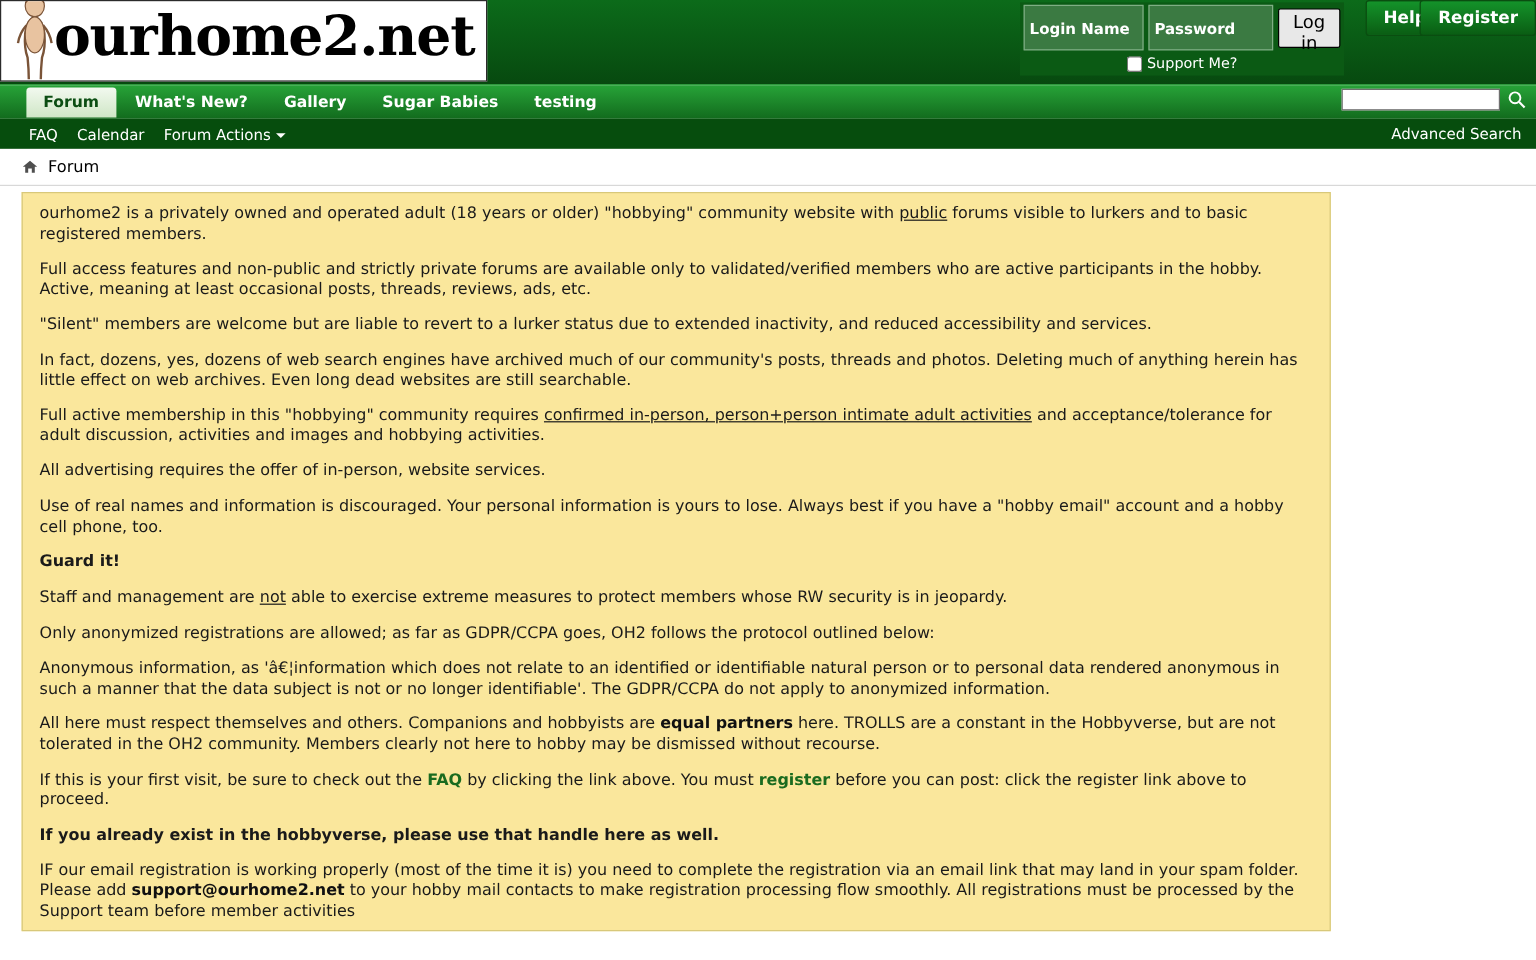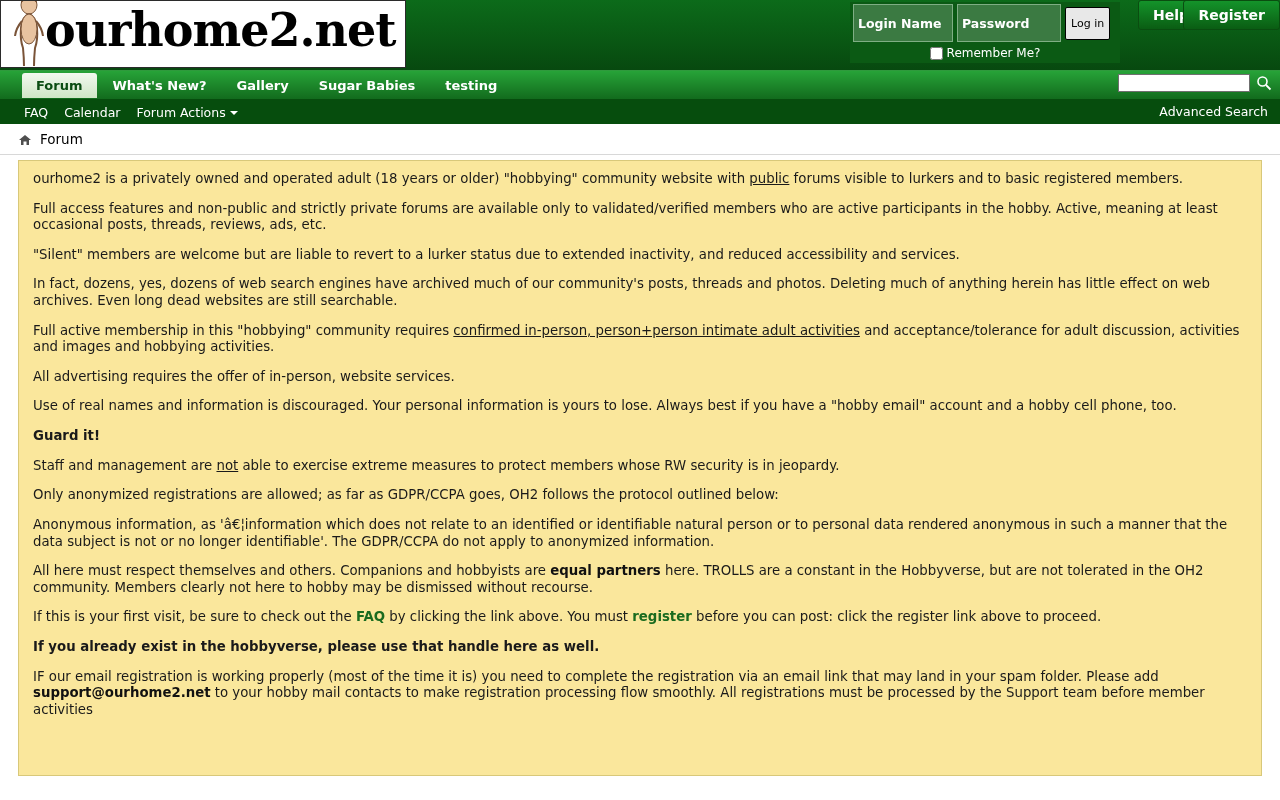--- a/index.html
+++ b/index.html
@@ -78,21 +78,21 @@
     border: 1px solid #7fae84;
     padding: 18px 4px;
     box-sizing: border-box;
     height: 19px;
   }
   #login-name { width: 100px; }
   #login-pass { width: 104px; }
   .login-input::placeholder { color: #ffffff; opacity: 1; font-weight: bold; }
   .login-btn {
     font-family: "DejaVu Sans", "Liberation Sans", sans-serif;
-    font-size: 11px;
+    font-size: 15px;
     background: #e8e8e8;
     border: 1px solid #000;
     border-radius: 2px;
     padding: 1px 5px;
     height: 33px;
     box-sizing: border-box;
     cursor: pointer;
   }
   .remember-row {
     margin-top: 4px;
@@ -231,21 +231,21 @@
   }
 
   
   .content {
     margin: 5px 18px 0 18px;
     background: #fbe79a;
     background: #fae79c;
     border: 1px solid #d8c87a;
     padding: 10px 14px 14px 14px;
     box-sizing: border-box;
-    width: 1244px;
+    width: 1091px;
     height: 616px;
     overflow: hidden;
     line-height: 1.25;
   }
   .content p {
     margin: 0 0 13px 0;
     font-size: 13.3px;
     color: #1a1a1a;
   }
   .u { text-decoration: underline; }
@@ -287,21 +287,21 @@
   </div>
 
   <div class="login-area">
     <div class="login-row">
       <input id="login-name" class="login-input" type="text" placeholder="Login Name" style="">
       <input id="login-pass" class="login-input" type="password" placeholder="Password" style="">
       <button class="login-btn">Log in</button>
     </div>
     <div class="remember-row">
       <input type="checkbox" style="">
-      <span>Remember Me?</span>
+      <span>Support Me?</span>
     </div>
   </div>
 
   <div class="hdr-btn" id="btn-help">Help</div>
   <div class="hdr-btn" id="btn-register">Register</div>
 </div>
 
 <div class="navbar">
   <div class="tabs">
     <div class="tab active">Forum</div>

